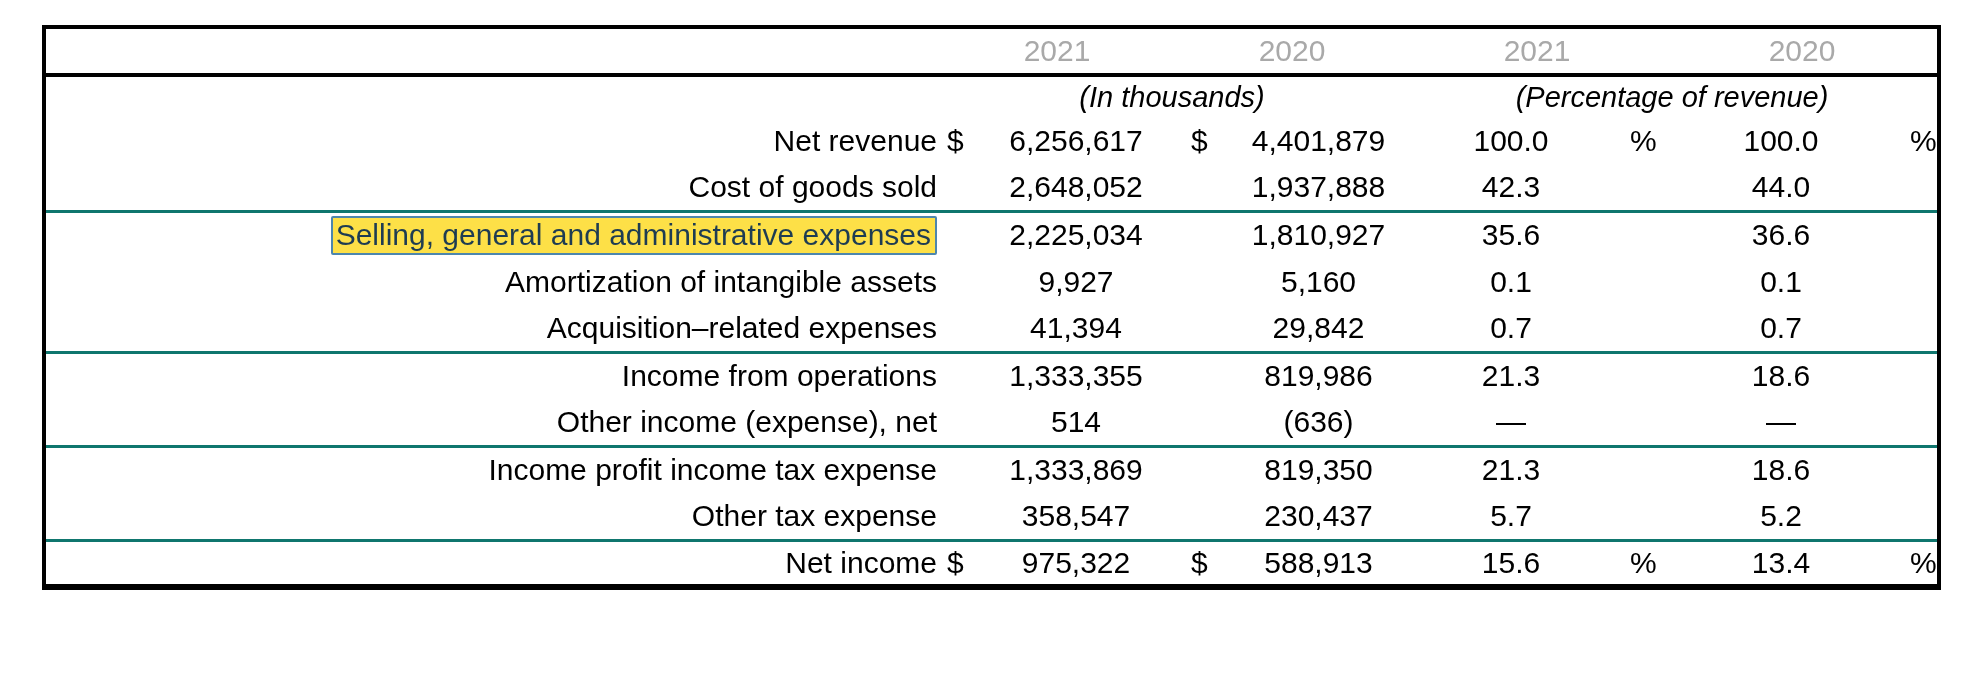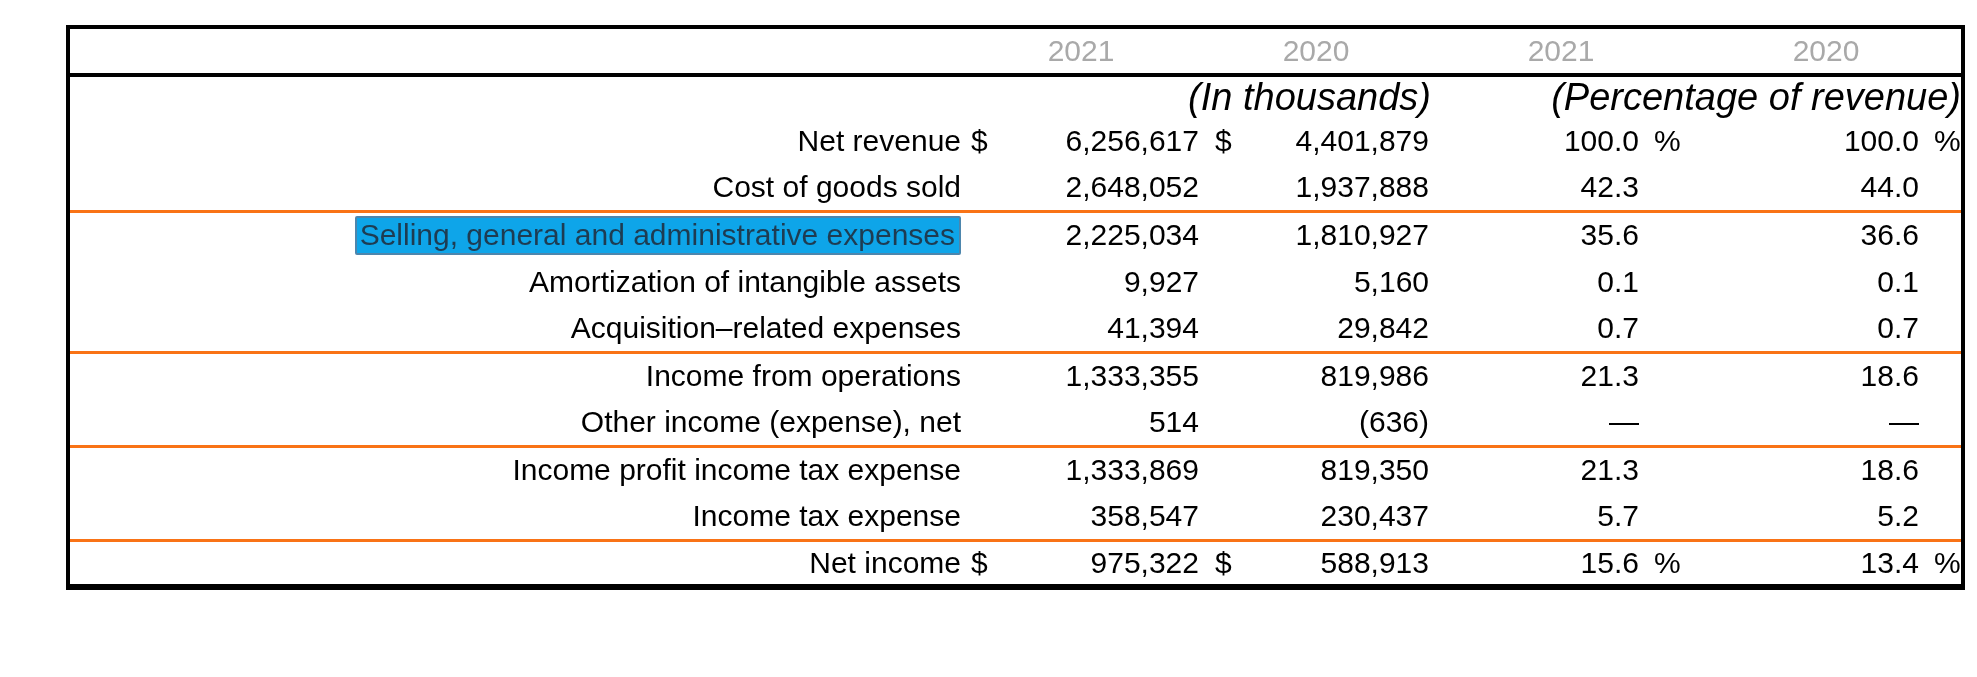--- a/index.html
+++ b/index.html
@@ -13,21 +13,20 @@
     position: absolute;
     left: 42px; top: 25px;
   }
   table.fin {
     border-collapse: collapse;
     table-layout: fixed;
     width: 1895px;
     background: #fff;
     border: 4px solid #000;
     border-bottom-width: 6px;
-    margin-left: 24px;
   }
   col.c-label { width: 893px; }
   col.c-d1sym { width: 40px; }
   col.c-d1val { width: 200px; }
   col.c-d2sym { width: 55px; }
   col.c-d2val { width: 175px; }
   col.c-p1val { width: 210px; }
   col.c-p1sym { width: 50px; }
   col.c-p2val { width: 230px; }
   col.c-p2sym { width: 42px; }
@@ -41,35 +40,35 @@
     line-height: 1;
   }
   tr.years { height: 48px; border-bottom: 4px solid #000; }
   tr.years th {
     text-align: center;
     color: #a9a9a9;
   }
   tr.subtitle { height: 42px; }
   tr.subtitle td {
     font-style: italic;
-    font-size: 38px;
-    text-align: right;
+    font-size: 29px;
+    text-align: center;
   }
   tbody tr { height: 47px; }
-  tr.rule { border-bottom: 3px solid #f97316; }
+  tr.rule { border-bottom: 3px solid #0f766e; }
 
   td.label { text-align: right; padding-left: 8px; }
   td.sym   { text-align: left; padding-left: 10px; }
   td.sym2  { text-align: left; padding-left: 14px; }
-  td.num   { text-align: right; padding-right: 2px; }
+  td.num   { text-align: center; padding-right: 2px; }
   td.psym  { text-align: left; padding-left: 13px; }
 
   .hl {
     display: inline-block;
-    background: #0ea5e9;
+    background: #fde047;
     border: 2px solid #4d86ad;
     border-radius: 2px;
     color: #1e3c52;
     padding: 2px 4px 3px 3px;
     margin-left: -3px;
   }
 </style>
 </head>
 <body>
 
@@ -183,21 +182,21 @@
         <td class="sym"></td>
         <td class="num">1,333,869</td>
         <td class="sym2"></td>
         <td class="num">819,350</td>
         <td class="num">21.3</td>
         <td class="psym"></td>
         <td class="num">18.6</td>
         <td class="psym"></td>
       </tr>
       <tr class="rule">
-        <td class="label">Income tax expense</td>
+        <td class="label">Other tax expense</td>
         <td class="sym"></td>
         <td class="num">358,547</td>
         <td class="sym2"></td>
         <td class="num">230,437</td>
         <td class="num">5.7</td>
         <td class="psym"></td>
         <td class="num">5.2</td>
         <td class="psym"></td>
       </tr>
       <tr>

